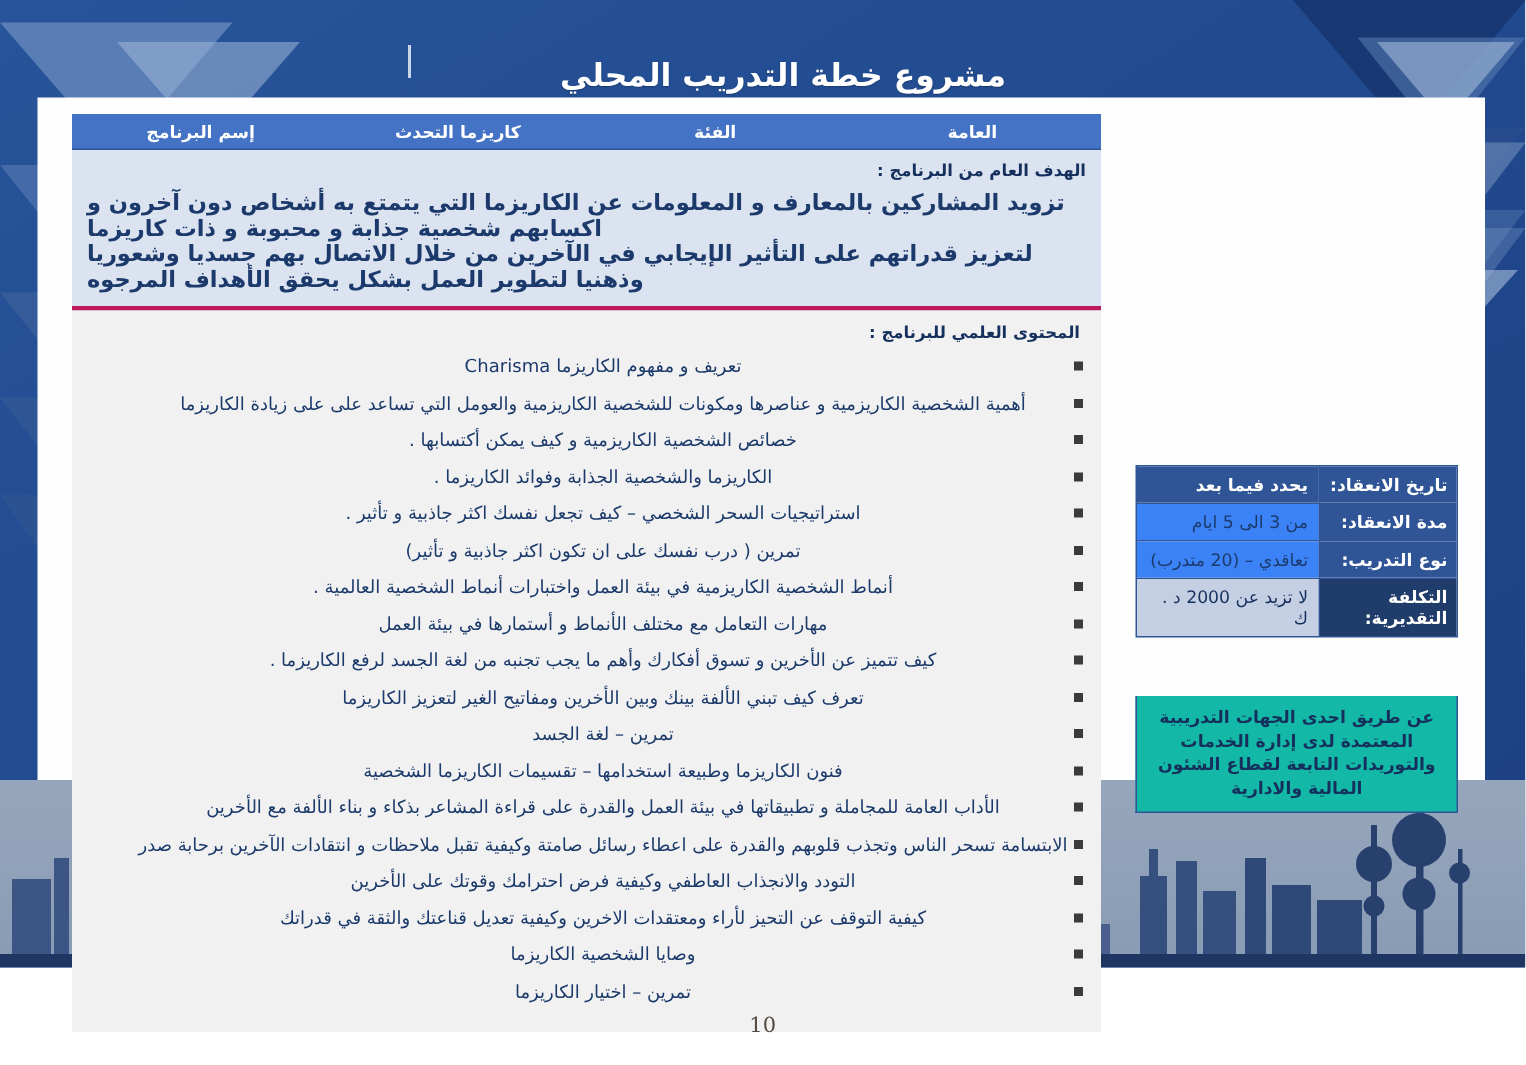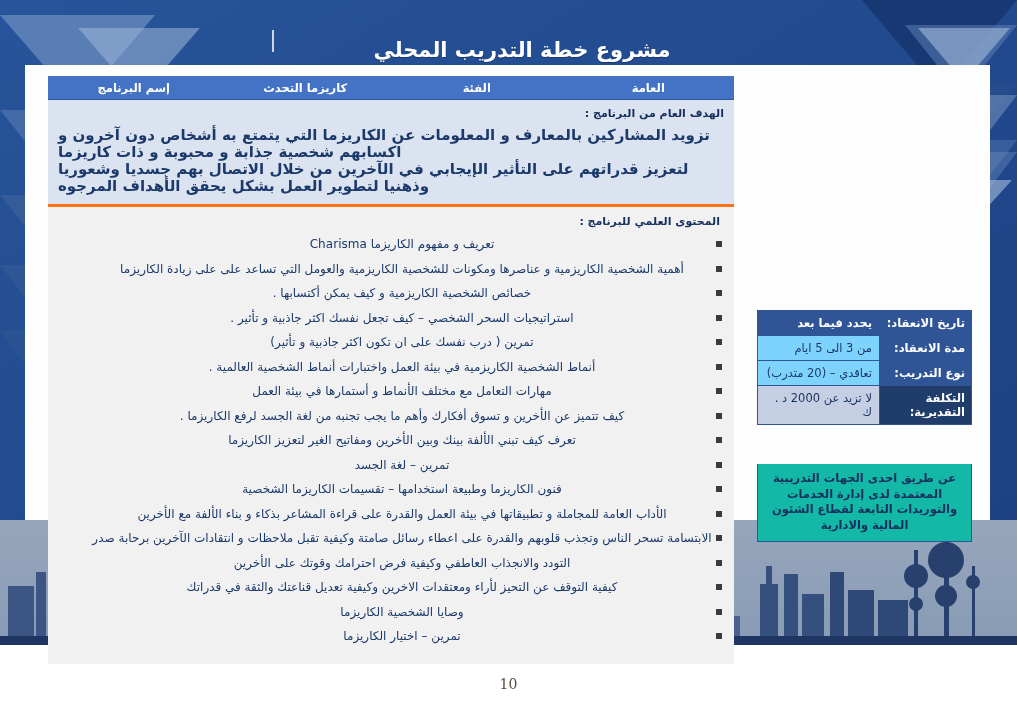--- a/index.html
+++ b/index.html
@@ -100,21 +100,21 @@
     text-align: center;
     color: #ffffff;
     font-size: 11.5px;
     font-weight: 700;
     letter-spacing: .2px;
   }
 
   .mt-goal {
     background: #dce3f0;
     padding: 7px 10px 9px 10px;
-    border-bottom: 3px solid #f97316;
+    border-bottom: 3px solid #be185d;
   }
   .mt-goal .goal-label {
     text-align: right;
     color: #16305e;
     font-size: 11px;
     font-weight: 700;
     margin-bottom: 7px;
   }
   .mt-goal .goal-line {
     text-align: left;
@@ -191,21 +191,21 @@
     background: #2f5597;
     border-left: 1px solid #2f5597;
     display: flex;
     align-items: center;
   }
   .info-row .val {
     flex: 1;
     padding: 5px 7px 5px 6px;
     font-size: 11.5px;
     text-align: right;
-    background: #7dd3fc;
+    background: #3b82f6;
     color: #1b3a6b;
     display: flex;
     align-items: center;
   }
 
   .info-row.head .lbl { background: #2f5597; }
   .info-row.head .val {
     background: #2f5597;
     color: #ffffff;
     font-weight: 700;
@@ -385,20 +385,21 @@
       <div class="goal-line">لتعزيز قدراتهم على التأثير الإيجابي في الآخرين من خلال الاتصال بهم جسديا وشعوريا وذهنيا لتطوير العمل بشكل يحقق الأهداف المرجوه</div>
     </div>
 
     <div class="mt-body">
       <div class="body-label">المحتوى العلمي للبرنامج :</div>
       <ul class="content-list">
         <li><span class="bullet"></span><span>تعريف و مفهوم الكاريزما Charisma</span></li>
         <li><span class="bullet"></span><span>أهمية الشخصية الكاريزمية و عناصرها ومكونات للشخصية الكاريزمية والعومل التي تساعد على على زيادة الكاريزما</span></li>
         <li><span class="bullet"></span></li>
         <li><span class="bullet"></span><span>خصائص الشخصية الكاريزمية و كيف يمكن أكتسابها .</span></li>
+        <li><span class="bullet"></span><span>الكاريزما والشخصية الجذابة وفوائد الكاريزما .</span></li>
         <li><span class="bullet"></span><span>استراتيجيات السحر الشخصي – كيف تجعل نفسك اكثر جاذبية و تأثير .</span></li>
         <li><span class="bullet"></span><span>تمرين ( درب نفسك على ان تكون اكثر جاذبية و تأثير)</span></li>
         <li><span class="bullet"></span><span>أنماط الشخصية الكاريزمية في بيئة العمل واختبارات أنماط الشخصية العالمية .</span></li>
         <li><span class="bullet"></span><span>مهارات التعامل مع مختلف الأنماط و أستمارها في بيئة العمل</span></li>
         <li><span class="bullet"></span><span>كيف تتميز عن الأخرين و تسوق أفكارك وأهم ما يجب تجنبه من لغة الجسد لرفع الكاريزما .</span></li>
         <li><span class="bullet"></span><span>تعرف كيف تبني الألفة بينك وبين الأخرين ومفاتيح الغير لتعزيز الكاريزما</span></li>
         <li><span class="bullet"></span><span>تمرين – لغة الجسد</span></li>
         <li><span class="bullet"></span><span>فنون الكاريزما وطبيعة استخدامها – تقسيمات الكاريزما الشخصية</span></li>
         <li><span class="bullet"></span><span>الأداب العامة للمجاملة و تطبيقاتها في بيئة العمل والقدرة على قراءة المشاعر بذكاء و بناء الألفة مع الأخرين</span></li>
         <li><span class="bullet"></span><span>الابتسامة تسحر الناس وتجذب قلوبهم والقدرة على اعطاء رسائل صامتة وكيفية تقبل ملاحظات و انتقادات الآخرين برحابة صدر</span></li>

